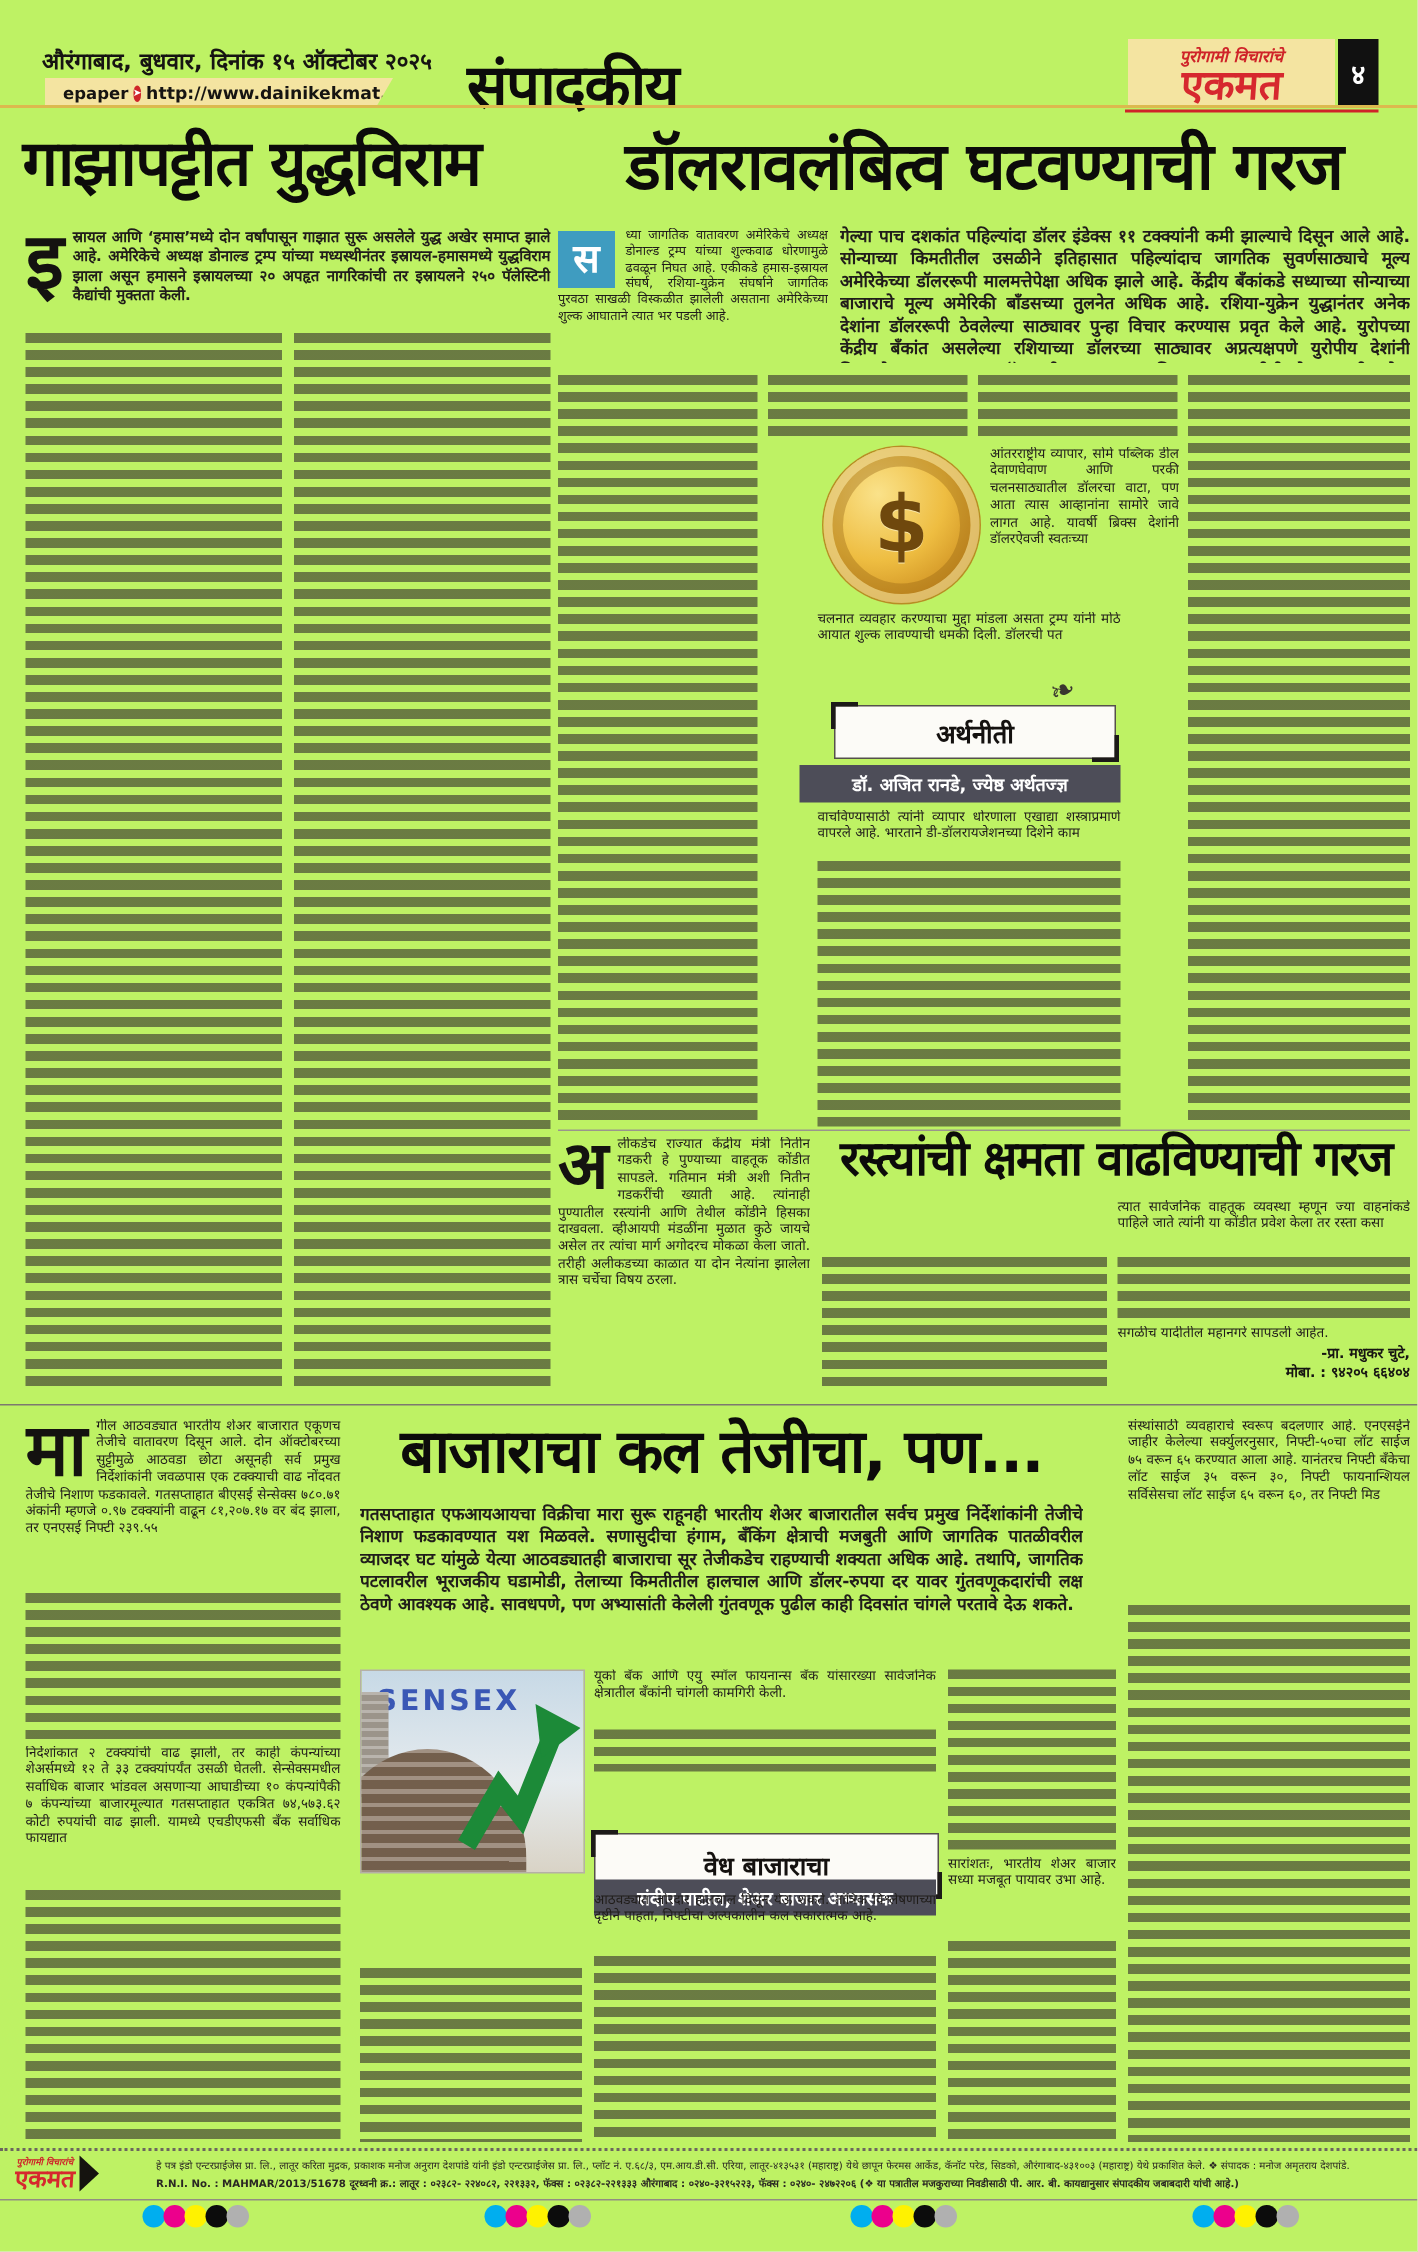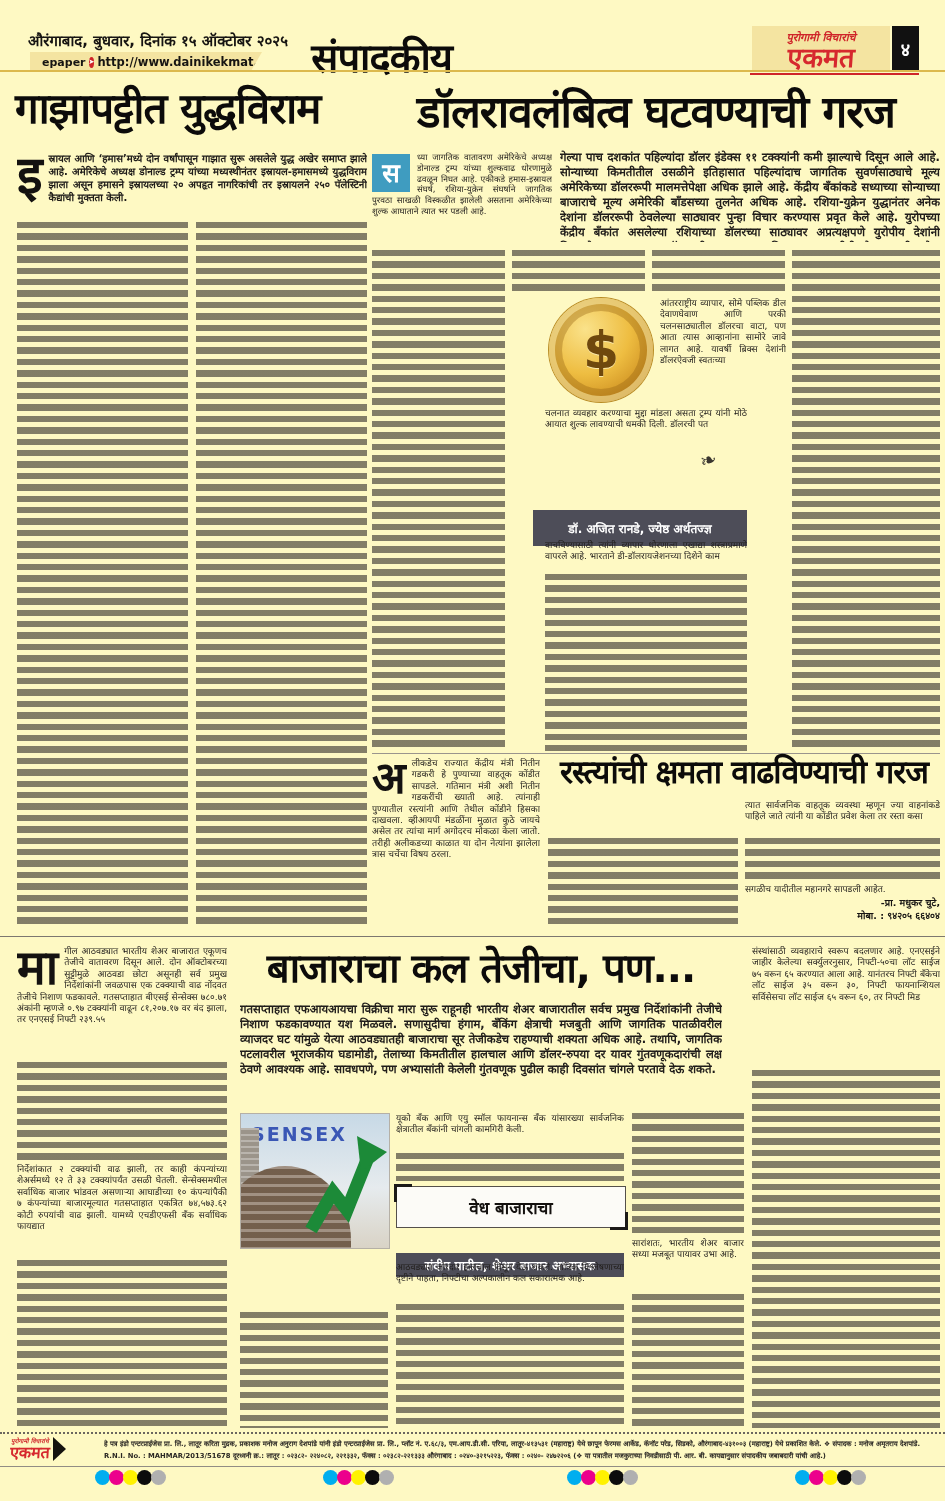--- a/index.html
+++ b/index.html
@@ -1,16 +1,16 @@
 <!DOCTYPE html>
 <html><head>
 <meta charset="utf-8">
 <style>
   html,body{margin:0;padding:0;background:#e8e6e0;}
-  .page{position:relative;width:945px;height:1501px;background:#fef9c3;margin:0 auto;
+  .page{position:relative;width:945px;height:1501px;background:#bef264;margin:0 auto;
         font-family:"DejaVu Sans",sans-serif;color:#161412;overflow:hidden;}
   .abs{position:absolute;}
   
   .fill{background-image:repeating-linear-gradient(to bottom,rgba(55,50,46,.62) 0 6.4px,transparent 6.4px 11.4px);}
   .txt{font-size:9px;line-height:11.4px;text-align:justify;overflow:hidden;color:#201d1a;}
   .txt-bold{font-weight:bold;}
   .headline{font-weight:bold;color:#0c0b0a;letter-spacing:-1px;line-height:1.02;}
   .center{text-align:center;}
   .right{text-align:right;}
   .dc{float:left;font-weight:bold;color:#141210;margin-right:6px;line-height:.9;}
@@ -96,22 +96,25 @@
   <div class="abs coin" style="left:549px;top:298px;width:104px;height:104px;">
     <span class="coin-sym">$</span>
   </div>
 
   <div class="abs txt" style="left:660px;top:298px;width:126px;height:104px;">आंतरराष्ट्रीय व्यापार, सोमे पब्लिक डील देवाणघेवाण आणि परकी चलनसाठ्यातील डॉलरचा वाटा, पण आता त्यास आव्हानांना सामोरे जावे लागत आहे. यावर्षी ब्रिक्स देशांनी डॉलरऐवजी स्वतःच्या</div>
 
   <div class="abs txt" style="left:545px;top:408px;width:202px;height:48px;">चलनात व्यवहार करण्याचा मुद्दा मांडला असता ट्रम्प यांनी मोठे आयात शुल्क लावण्याची धमकी दिली. डॉलरची पत</div>
 
   <div class="abs ornament" style="left:700px;top:448px;">❧</div>
 
+  <div class="abs tagbox" style="left:556px;top:470px;width:186px;height:34px;">
+    <span class="tag-label">अर्थनीती</span>
+  </div>
 
-  <div class="abs byline-bar" style="left:533px;top:510px;width:214px;height:36px;font-size:12px;">डॉ. अजित रानडे, ज्येष्ठ अर्थतज्ज्ञ</div>
+  <div class="abs byline-bar" style="left:533px;top:510px;width:214px;height:25px;font-size:12px;">डॉ. अजित रानडे, ज्येष्ठ अर्थतज्ज्ञ</div>
 
   <div class="abs txt" style="left:545px;top:540px;width:202px;height:30px;">वाचविण्यासाठी त्यांनी व्यापार धोरणाला एखाद्या शस्त्राप्रमाणे वापरले आहे. भारताने डी-डॉलरायजेशनच्या दिशेने काम</div>
 
   <div class="abs fill" style="left:545px;top:574px;width:202px;height:177px;"></div>
 
   <div class="abs" style="left:372px;top:753px;width:568px;height:1px;background:#9a958d;"></div>
 
   <div class="abs txt" style="left:372px;top:758px;width:168px;height:168px;">
     <span class="dc" style="font-size:44px;">अ</span>
     <span>लीकडेच राज्यात केंद्रीय मंत्री नितीन गडकरी हे पुण्याच्या वाहतूक कोंडीत सापडले. गतिमान मंत्री अशी नितीन गडकरींची ख्याती आहे. त्यांनाही पुण्यातील रस्त्यांनी आणि तेथील कोंडीने हिसका दाखवला. व्हीआयपी मंडळींना मुळात कुठे जायचे असेल तर त्यांचा मार्ग अगोदरच मोकळा केला जातो. तरीही अलीकडच्या काळात या दोन नेत्यांना झालेला त्रास चर्चेचा विषय ठरला.</span>
@@ -174,21 +177,21 @@
   <div class="abs" style="left:0;top:1432px;width:945px;border-top:2px dotted #6b665e;"></div>
 
   <div class="abs" style="left:10px;top:1437px;display:flex;align-items:center;">
     <div style="text-align:center;margin-right:3px;">
       <div class="red" style="font-size:6px;font-weight:bold;">पुरोगामी विचारांचे</div>
       <div class="logo-name" style="font-size:16px;line-height:16px;">एकमत</div>
     </div>
     <div class="flag"></div>
   </div>
 
-  <div class="abs footer-small" style="left:104px;top:1439px;width:836px;font-weight:bold;">हे पत्र इंडो एन्टरप्राईजेस प्रा. लि., लातूर करिता मुद्रक, प्रकाशक मनोज अनुराग देशपांडे यांनी इंडो एन्टरप्राईजेस प्रा. लि., प्लॉट नं. ए.६८/३, एम.आय.डी.सी. एरिया, लातूर-४१३५३१ (महाराष्ट्र) येथे छापून फेरमस आर्केड, कॅनॉट परेड, सिडको, औरंगाबाद-४३१००३ (महाराष्ट्र) येथे प्रकाशित केले. ❖ संपादक : मनोज अमृतराय देशपांडे.</div>
+  <div class="abs footer-small" style="left:104px;top:1439px;width:836px;">हे पत्र इंडो एन्टरप्राईजेस प्रा. लि., लातूर करिता मुद्रक, प्रकाशक मनोज अनुराग देशपांडे यांनी इंडो एन्टरप्राईजेस प्रा. लि., प्लॉट नं. ए.६८/३, एम.आय.डी.सी. एरिया, लातूर-४१३५३१ (महाराष्ट्र) येथे छापून फेरमस आर्केड, कॅनॉट परेड, सिडको, औरंगाबाद-४३१००३ (महाराष्ट्र) येथे प्रकाशित केले. ❖ संपादक : मनोज अमृतराय देशपांडे.</div>
   <div class="abs footer-small" style="left:104px;top:1451px;width:836px;font-weight:bold;">R.N.I. No. : MAHMAR/2013/51678 दूरध्वनी क्र.: लातूर : ०२३८२- २२४०८२, २२१३३२, फॅक्स : ०२३८२-२२१३३३  औरंगाबाद : ०२४०-३२१५२२३, फॅक्स : ०२४०- २४७२२०६ (❖ या पत्रातील मजकुराच्या निवडीसाठी पी. आर. बी. कायद्यानुसार संपादकीय जबाबदारी यांची आहे.)</div>
 
   <div class="abs" style="left:0;top:1466px;width:945px;height:1px;background:#928d84;"></div>
 
   <div class="abs" style="left:95px;top:1470px;"><span class="dot" style="background: rgb(0, 174, 239);"></span><span class="dot" style="background: rgb(236, 0, 140);"></span><span class="dot" style="background: rgb(255, 242, 0);"></span><span class="dot" style="background: rgb(12, 12, 12);"></span><span class="dot" style="background: rgb(176, 176, 176);"></span></div>
   <div class="abs" style="left:323px;top:1470px;"><span class="dot" style="background: rgb(0, 174, 239);"></span><span class="dot" style="background: rgb(236, 0, 140);"></span><span class="dot" style="background: rgb(255, 242, 0);"></span><span class="dot" style="background: rgb(12, 12, 12);"></span><span class="dot" style="background: rgb(176, 176, 176);"></span></div>
   <div class="abs" style="left:567px;top:1470px;"><span class="dot" style="background: rgb(0, 174, 239);"></span><span class="dot" style="background: rgb(236, 0, 140);"></span><span class="dot" style="background: rgb(255, 242, 0);"></span><span class="dot" style="background: rgb(12, 12, 12);"></span><span class="dot" style="background: rgb(176, 176, 176);"></span></div>
   <div class="abs" style="left:795px;top:1470px;"><span class="dot" style="background: rgb(0, 174, 239);"></span><span class="dot" style="background: rgb(236, 0, 140);"></span><span class="dot" style="background: rgb(255, 242, 0);"></span><span class="dot" style="background: rgb(12, 12, 12);"></span><span class="dot" style="background: rgb(176, 176, 176);"></span></div>
 
 </div>

